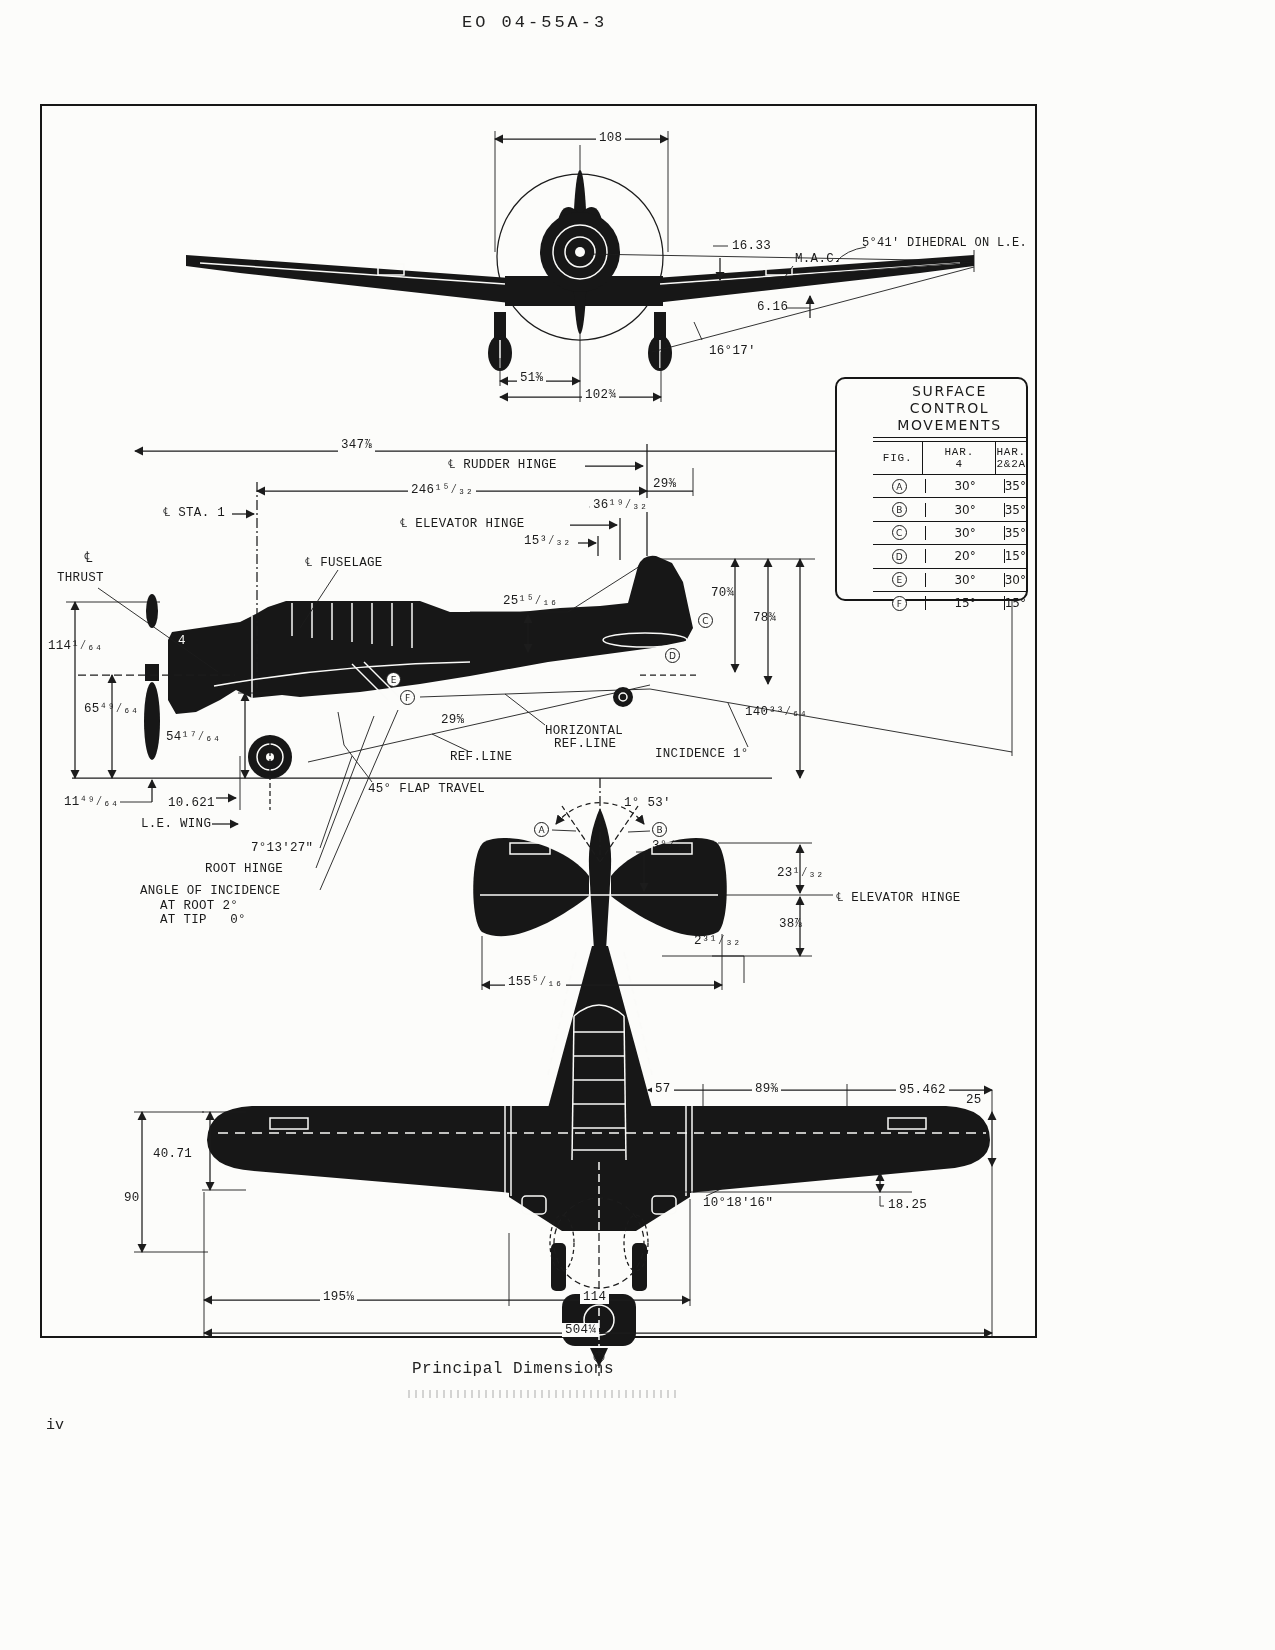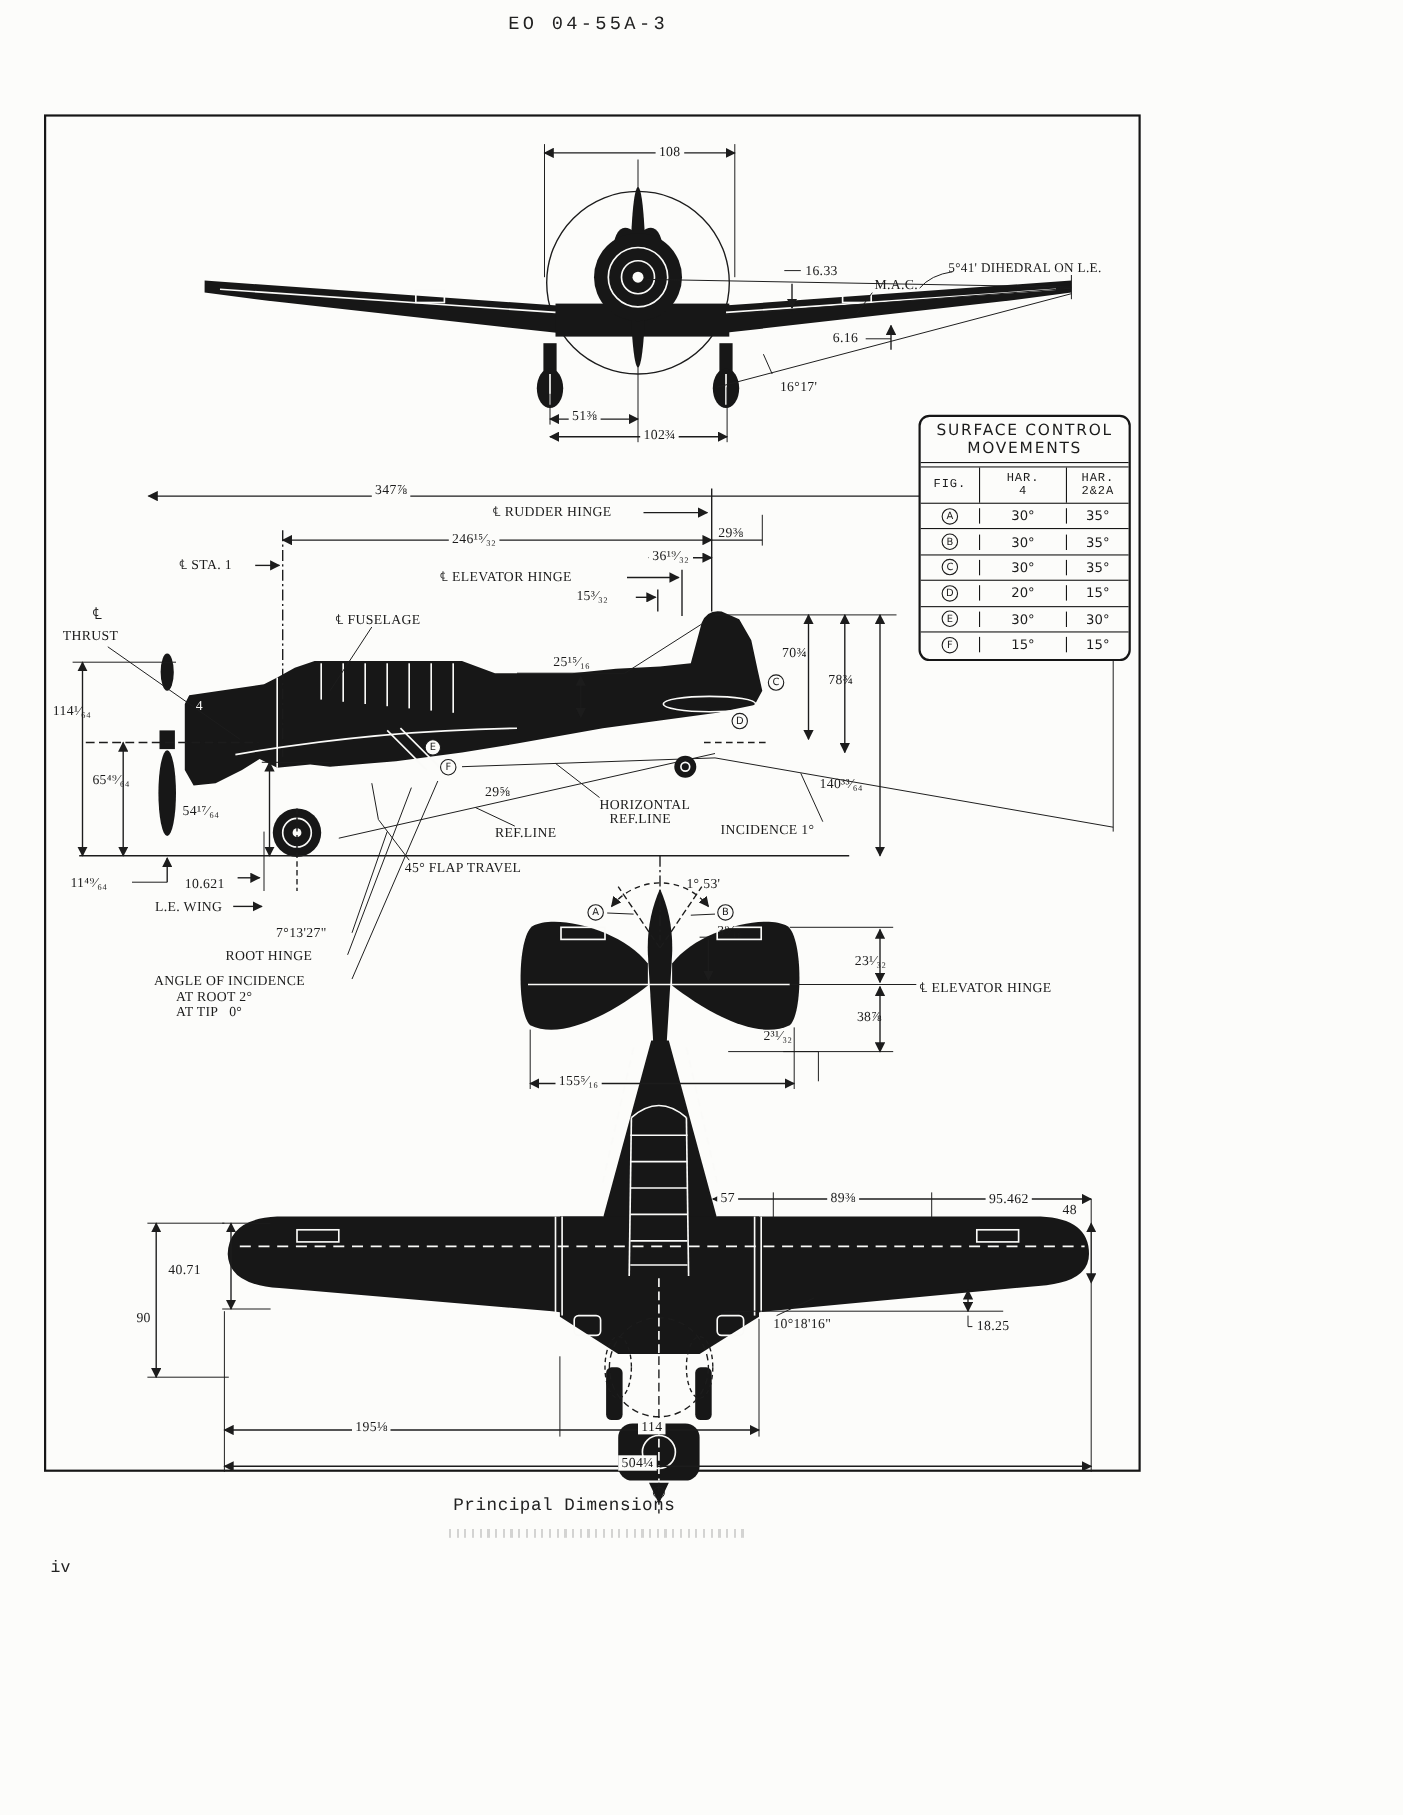--- a/index.html
+++ b/index.html
@@ -5,38 +5,38 @@
   html,body{margin:0;padding:0;background:#e8e8e6;}
   #page{position:relative;width:1275px;height:1650px;background:#fcfcfa;overflow:hidden;
         font-family:"Liberation Sans",sans-serif;}
   #frame{position:absolute;left:40px;top:104px;width:997px;height:1234px;
          border:2.5px solid #161616;box-sizing:border-box;}
   svg{position:absolute;left:0;top:0;}
   svg .k{stroke:#1c1c1c;stroke-width:1.25;fill:none}
   svg .t{stroke:#1c1c1c;stroke-width:.9;fill:none}
   svg .f{fill:#171717;stroke:none}
   svg .w{stroke:#fafaf8;fill:none;stroke-width:1.5}
-  .d{position:absolute;font-family:Liberation Serif, serif;font-size:12.5px;color:#1b1b1b;
+  .d{position:absolute;font-family:Liberation Mono, monospace;font-size:12.5px;color:#1b1b1b;
      white-space:nowrap;letter-spacing:.3px;line-height:14px;text-align:center;}
   .bg{background:#fcfcfa;padding:0 3px;}
   .wt{color:#f6f6f4;}
   .hdr{position:absolute;left:462px;top:13px;font-family:"Liberation Mono",monospace;
        font-size:17px;letter-spacing:3px;color:#222;}
   .cap{position:absolute;left:412px;top:1360px;font-family:"Liberation Mono",monospace;
        font-size:16px;letter-spacing:.5px;color:#222;}
   .pg{position:absolute;left:46px;top:1417px;font-family:"Liberation Mono",monospace;
       font-size:15px;color:#222;}
   .smudge{position:absolute;left:408px;top:1390px;width:270px;height:8px;opacity:.22;
       background:repeating-linear-gradient(90deg,#444 0 2px,transparent 2px 7px);}
   .circ{position:absolute;width:15px;height:15px;border:1.4px solid #1b1b1b;border-radius:50%;
       background:#fcfcfa;font-family:"DejaVu Sans",sans-serif;font-size:9px;line-height:14px;
       text-align:center;color:#1b1b1b;box-sizing:border-box;}
   
   .tbl{position:absolute;left:835px;top:377px;width:193px;height:224px;border:2.5px solid #161616;
-      border-radius:10px;box-sizing:border-box;background:#fcfcfa;color:#1b1b1b;}
+      border-radius:10px;box-sizing:border-box;background:#fcfcfa;color:#1b1b1b;padding-left:36px;}
   .tbl-title{text-align:center;font-size:14px;letter-spacing:1.6px;padding-top:4px;line-height:17px;
       font-family:"DejaVu Sans",sans-serif;}
   .tbl-dbl{height:3px;border-top:1.5px solid #161616;border-bottom:1.5px solid #161616;margin-top:3px;}
   .tbl-head{display:flex;height:32px;font-size:11px;letter-spacing:.8px;
       font-family:"DejaVu Sans",sans-serif;}
   .tbl-head>div{display:flex;flex-direction:column;align-items:center;justify-content:center;line-height:12px;font-family:Liberation Mono, monospace;}
   .tbl-row{display:flex;height:22.4px;border-top:1.5px solid #161616;align-items:center;
       font-size:12px;font-family:"DejaVu Sans",sans-serif;}
   .c1{width:53px;text-align:center;display:flex;align-items:center;justify-content:center;}
   .c2{width:78px;border-left:1.5px solid #161616;text-align:center;display:flex;align-items:center;justify-content:center;}
@@ -335,21 +335,21 @@
   <div class="d" style="left:652px;top:839px">3⁹⁄₁₆</div>
   <div class="d" style="left:777px;top:866px">23¹⁄₃₂</div>
   <div class="d" style="left:836px;top:891px">℄ ELEVATOR HINGE</div>
   <div class="d" style="left:779px;top:917px">38⅞</div>
   <div class="d" style="left:694px;top:934px">2³¹⁄₃₂</div>
   <div class="d bg" style="left:505px;top:975px">155⁵⁄₁₆</div>
 
   <div class="d bg" style="left:652px;top:1082px">57</div>
   <div class="d bg" style="left:752px;top:1082px">89⅜</div>
   <div class="d bg" style="left:896px;top:1083px">95.462</div>
-  <div class="d" style="left:966px;top:1093px">48</div>
+  <div class="d" style="left:966px;top:1093px">25</div>
   <div class="d" style="left:153px;top:1147px">40.71</div>
   <div class="d" style="left:124px;top:1191px">90</div>
   <div class="d" style="left:703px;top:1196px">10°18'16"</div>
   <div class="d" style="left:888px;top:1198px">18.25</div>
   <div class="d bg" style="left:320px;top:1290px">195⅛</div>
   <div class="d bg" style="left:580px;top:1290px">114</div>
   <div class="d bg" style="left:562px;top:1323px">504¼</div>
 
   <div class="tbl">
     <div class="tbl-title">

